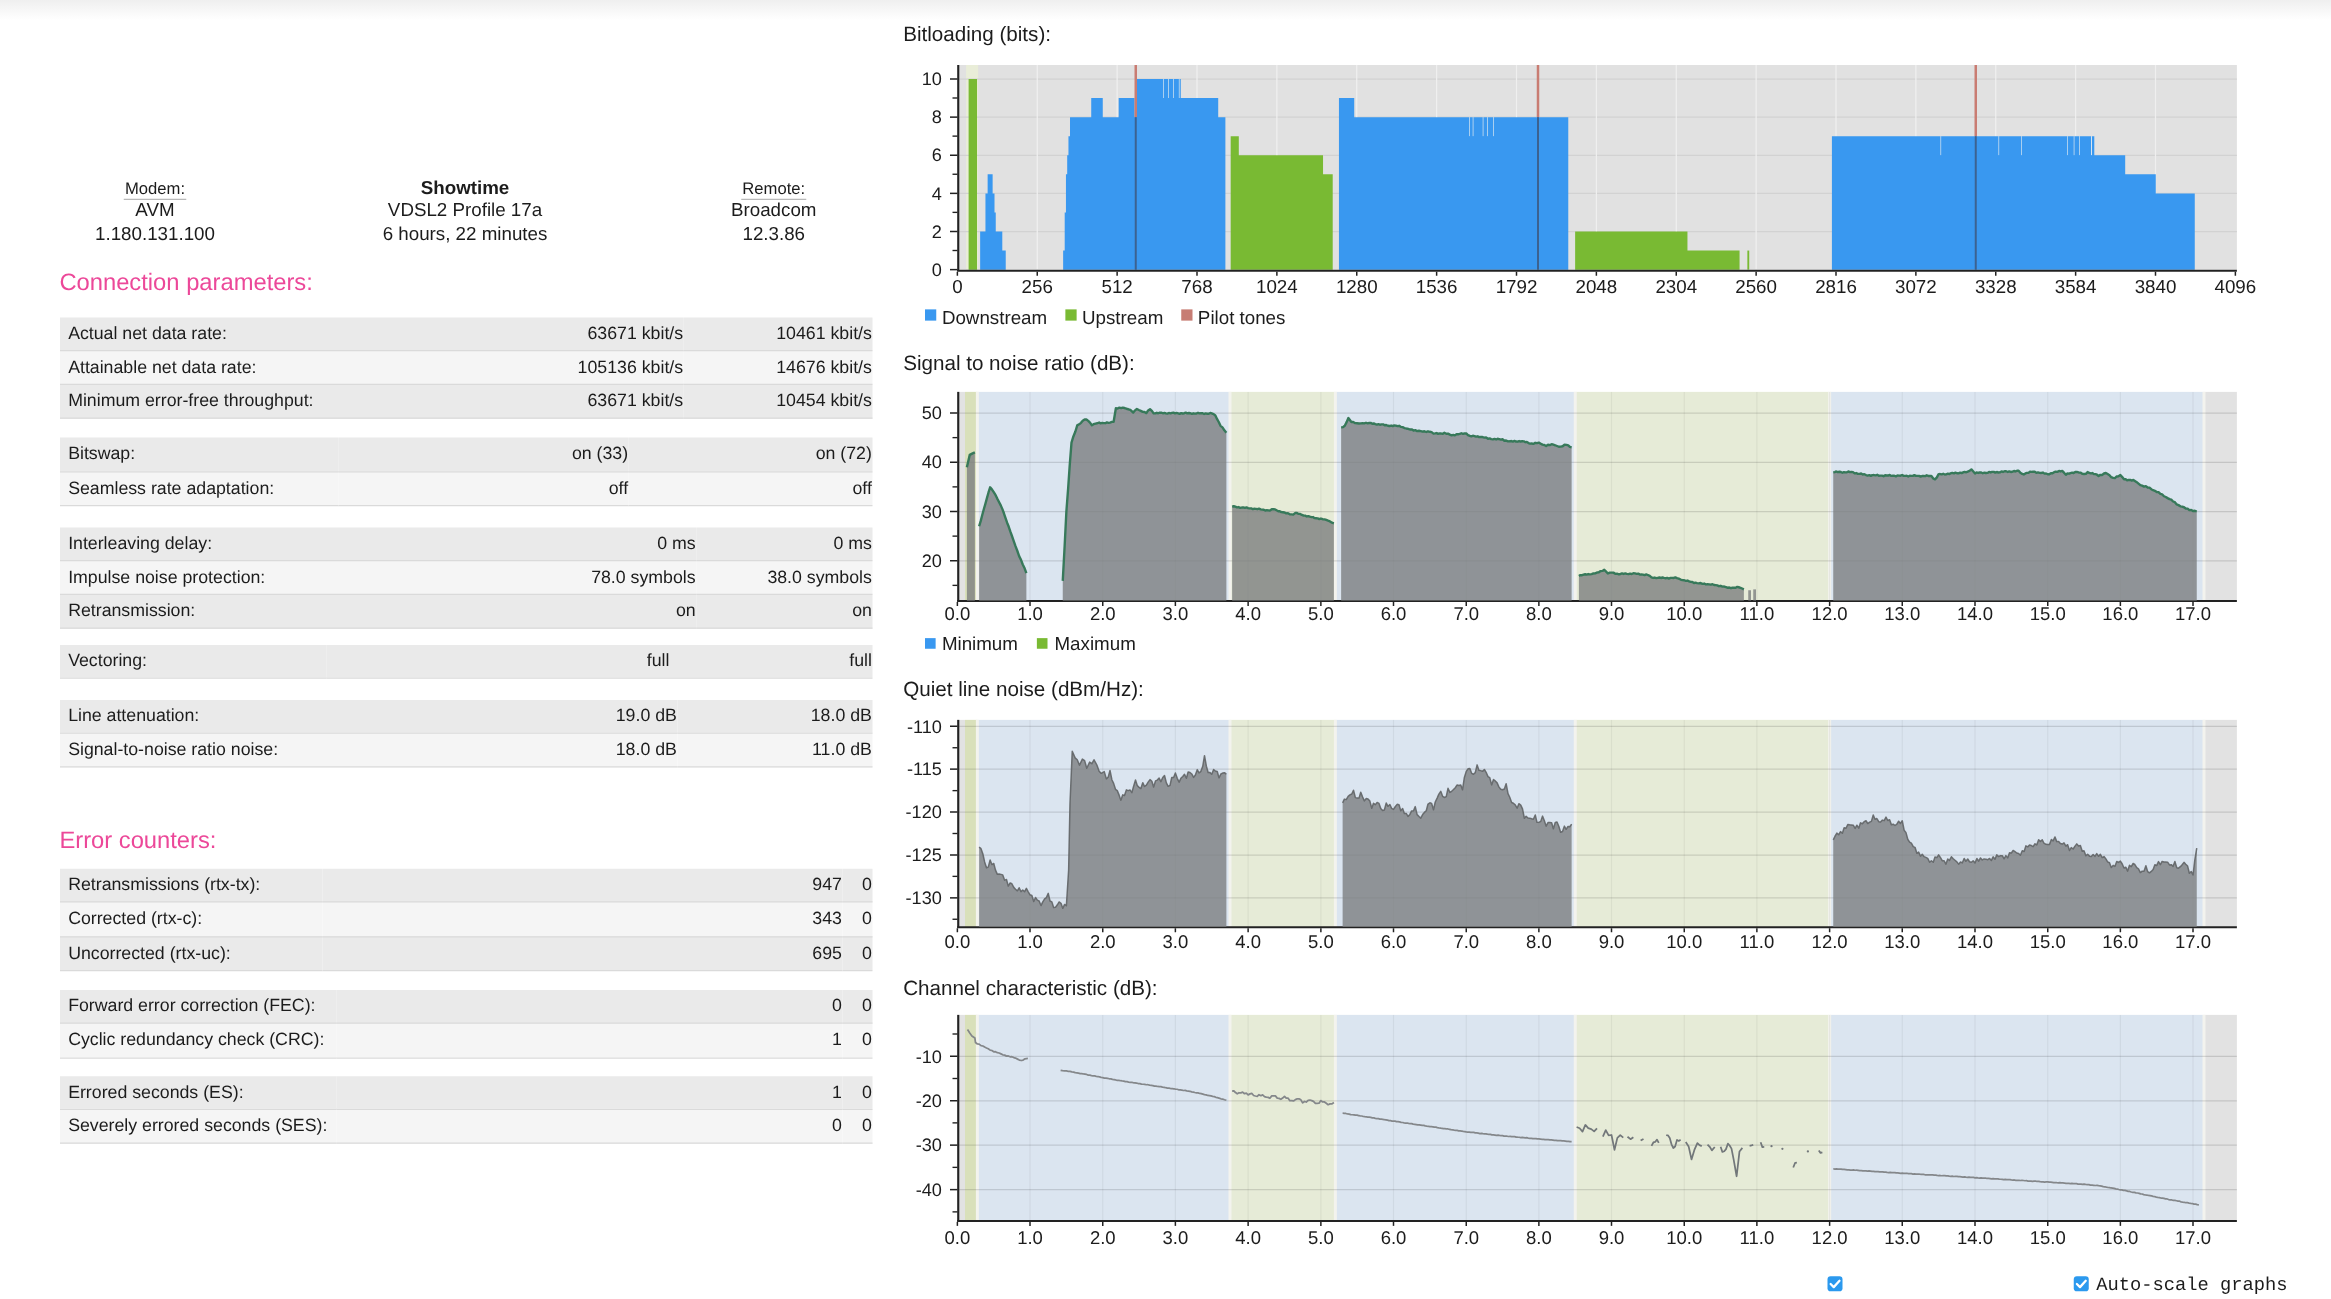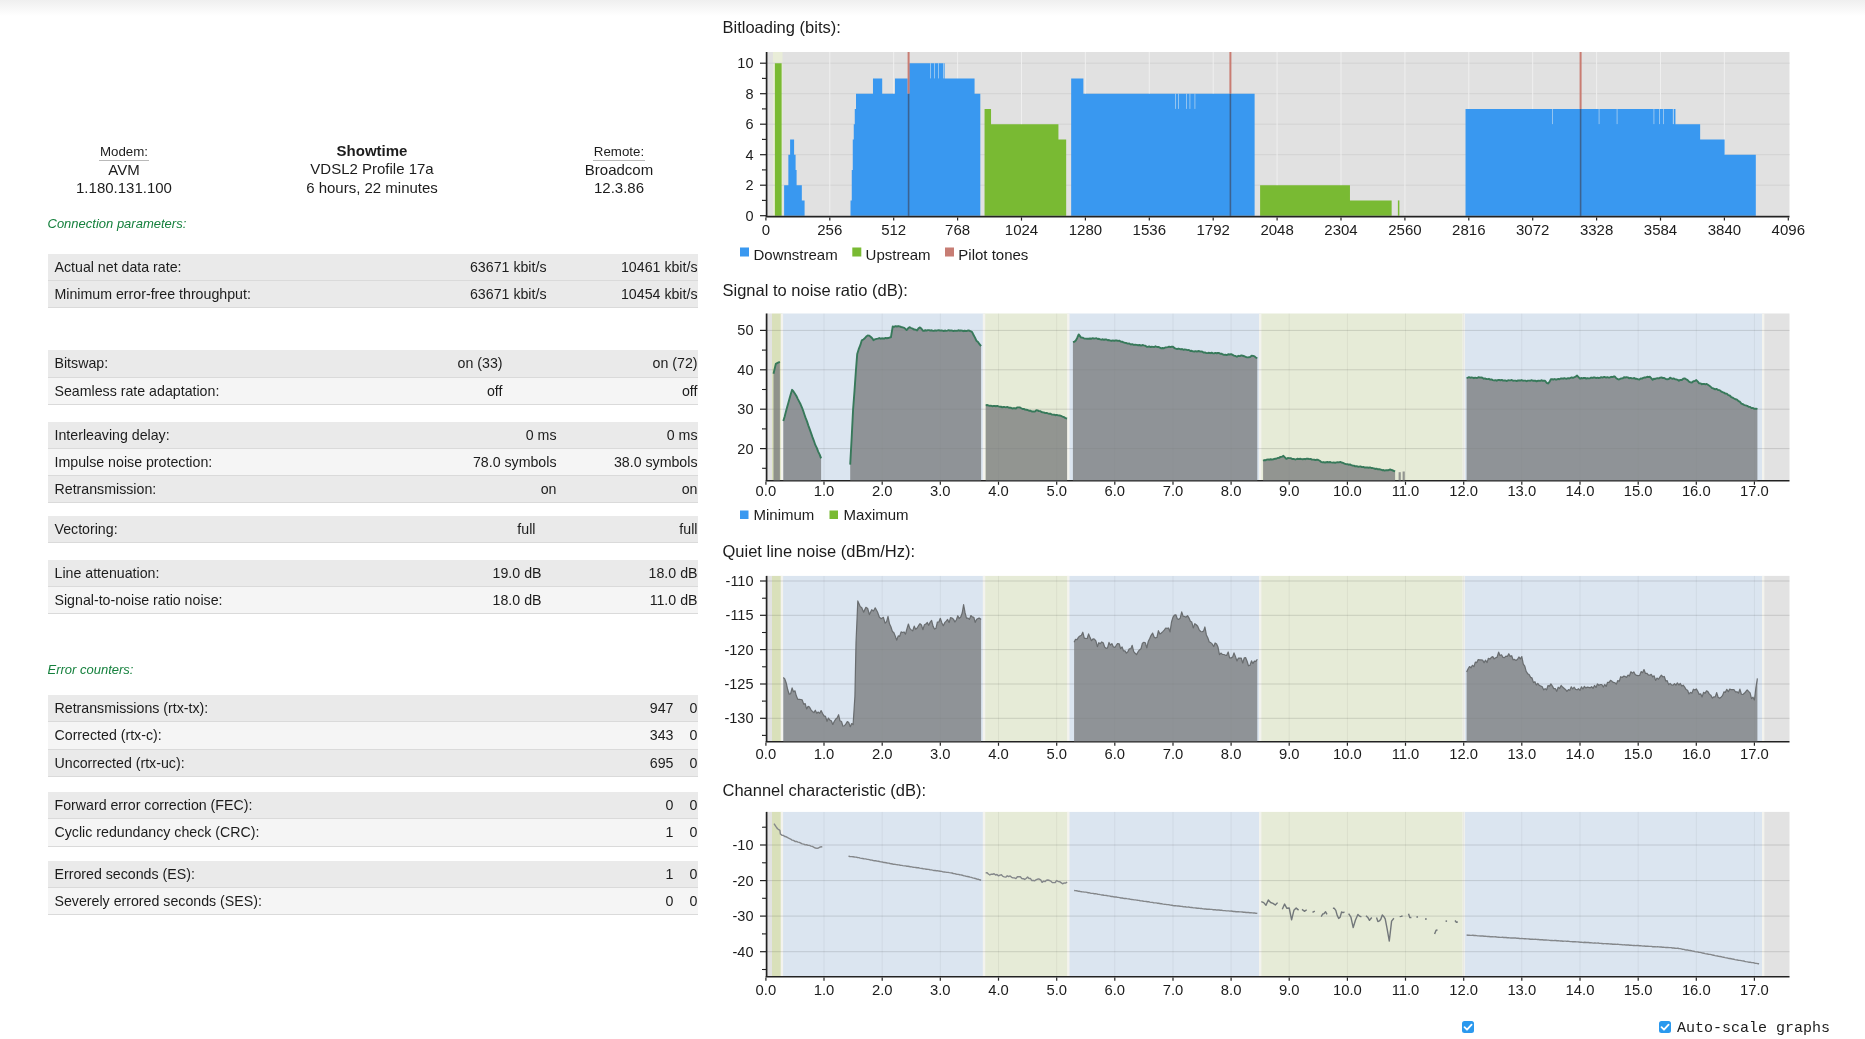--- a/index.html
+++ b/index.html
@@ -5,21 +5,21 @@
 body {
   width:1865px; height:1039px; position:relative; overflow:hidden;
   font-family:"Liberation Sans", sans-serif; color:#1c1c1c;
   background:#ffffff;
 }
 #topgrad { position:absolute; left:0; top:0; width:1865px; height:16px;
   background:linear-gradient(180deg,#efefef 0%,#f7f7f7 50%,#ffffff 100%); }
 .hdr { position:absolute; width:260px; text-align:center; font-size:15px; line-height:18.5px; }
 .hdr .lab { font-size:13.3px; display:inline-block; line-height:15px; border-bottom:1px solid #b9b9b9; padding:0 1px 1px 1px; }
 .hdr .st { font-size:15px; font-weight:700; }
-h2 { position:absolute; margin:0; font-size:13px; font-weight:400; color:#15803d; left:47.5px;font-style:italic; }
+h2 { position:absolute; margin:0; font-size:19px; font-weight:400; color:#ec4899; left:47.5px; }
 table.g { position:absolute; left:47.5px; width:650px; border-collapse:collapse; font-size:14.2px; }
 table.g td { height:26.33px; padding:0; border-bottom:1px solid #dadada; }
 table.g td.l { padding-left:7px; }
 td.v { text-align:right; }
 .cb { position:absolute; width:12.5px; height:12.5px; background:#2b99ee; border-radius:2.5px; }
 .cb svg { position:absolute; left:1.5px; top:1.5px; }
 .cblab { position:absolute; font-size:15px; }
 </style></head>
 <body>
 <div id="topgrad"></div>
@@ -36,20 +36,25 @@
 
 <h2 style="top:216px;">Connection parameters:</h2>
 <h2 style="top:662px;">Error counters:</h2>
 
 <table class="g" style="top:253.5px">
     <tbody>
       <tr style="background:#eaeaea">
         <td class="l">Actual net data rate:</td>
         <td class="v" style="width:275px">63671 kbit/s</td>
         <td class="v" style="width:151px">10461 kbit/s</td>
+      </tr>
+      <tr style="background:#f5f5f5">
+        <td class="l">Attainable net data rate:</td>
+        <td class="v" style="width:275px">105136 kbit/s</td>
+        <td class="v" style="width:151px">14676 kbit/s</td>
       </tr>
       <tr style="background:#eaeaea">
         <td class="l">Minimum error-free throughput:</td>
         <td class="v" style="width:275px">63671 kbit/s</td>
         <td class="v" style="width:151px">10454 kbit/s</td>
       </tr>
     </tbody>
   </table>
 <table class="g" style="top:350.3px">
     <tbody>

